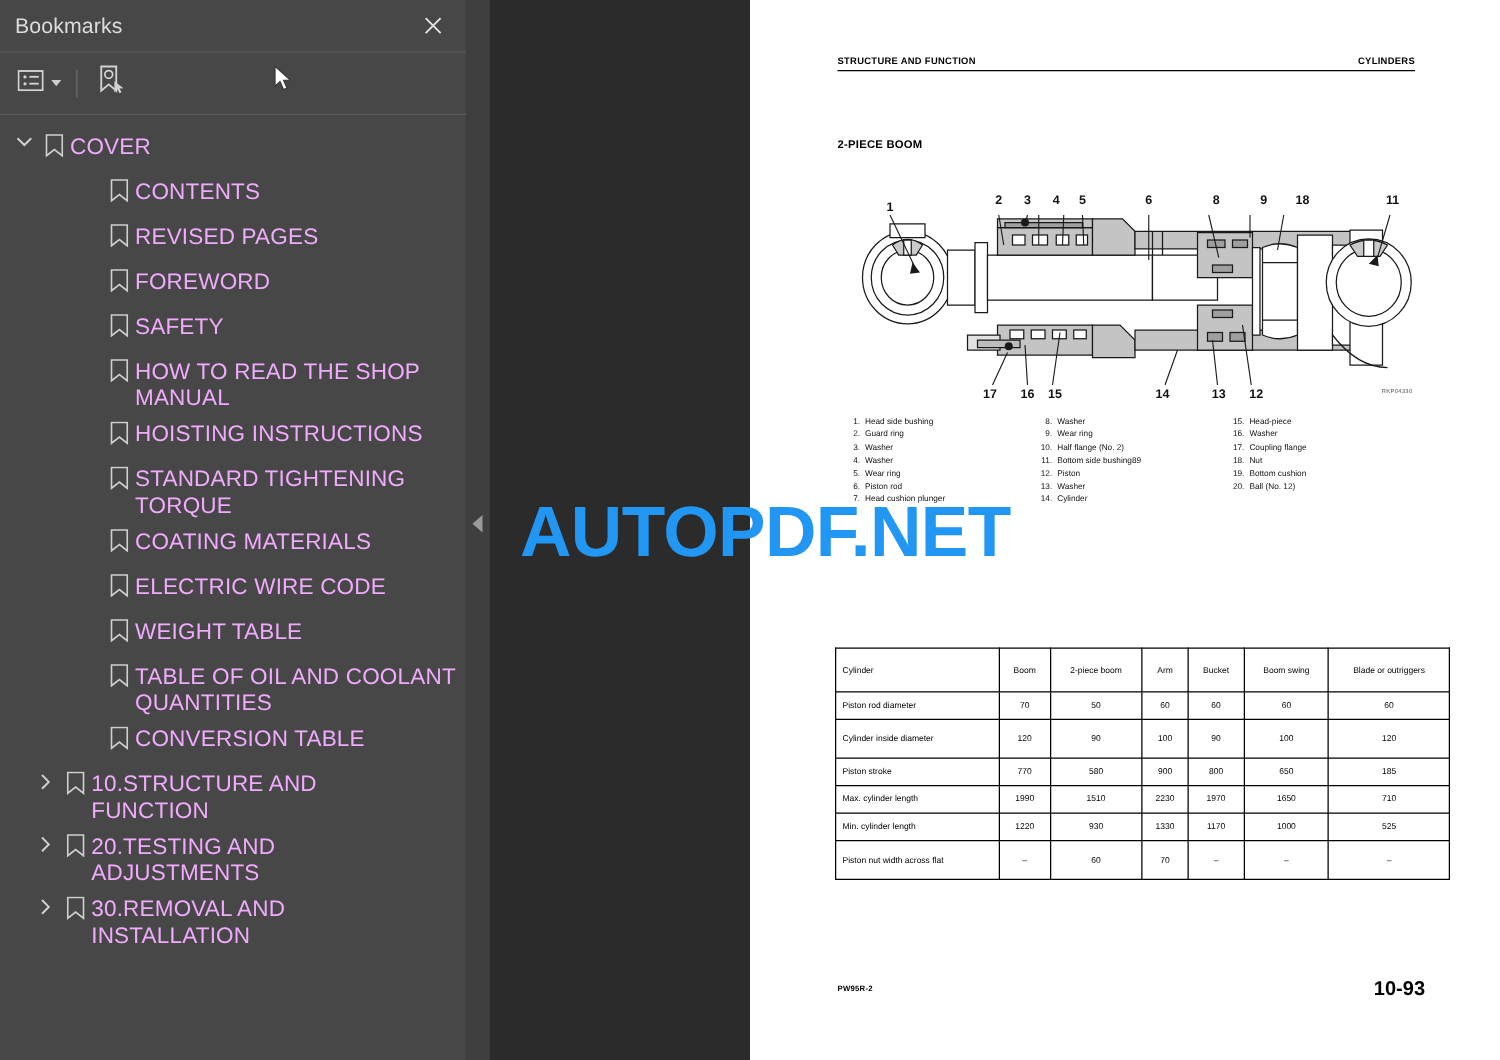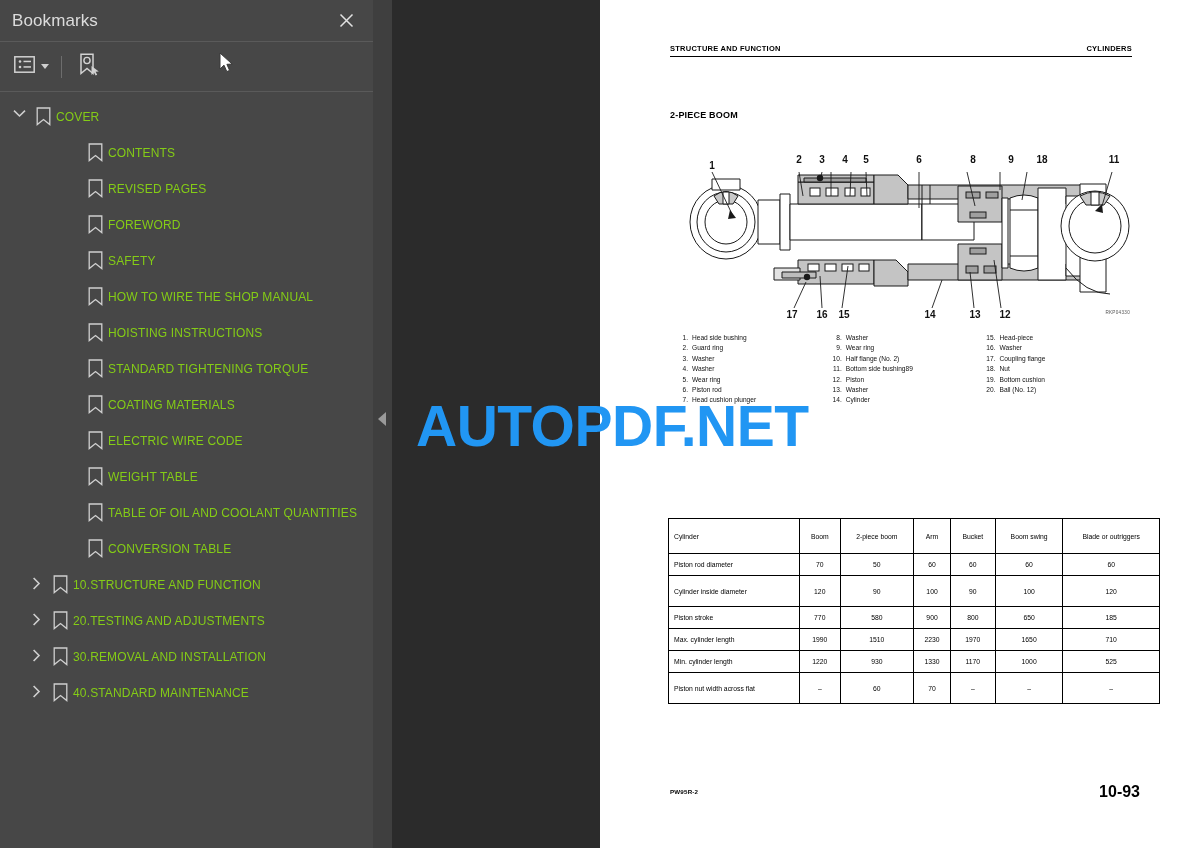--- a/index.html
+++ b/index.html
@@ -45,21 +45,21 @@
   }
   .bm-arrow{
     width:22px;flex:0 0 22px;display:flex;align-items:center;justify-content:center;
     padding-top:8px;color:#cfcfcf;
   }
   .bm-icon{
     width:26px;flex:0 0 26px;display:flex;align-items:flex-start;justify-content:center;
     padding-top:6px;
   }
   .bm-label{
-    font-size:12px;color:#84cc16;line-height:21px;padding-top:6px;
+    font-size:18px;color:#f0abfc;line-height:21px;padding-top:6px;
     letter-spacing:.15px;max-width:268px;
   }
   .lvl0{padding-left:8px;}
   .lvl1{padding-left:47px;margin-left:35px;}
   .lvl1r{padding-left:25px;}
 
   
   .splitter{
     position:absolute;left:373px;top:0;width:19px;height:848px;
     background:#3f3f3f;cursor:col-resize;
@@ -219,21 +219,21 @@
             </svg>
           </div>
           <div class="bm-label">SAFETY</div>
         </div>
         <div class="bm-row lvl1">
           <div class="bm-icon">
             <svg width="15" height="19" viewBox="0 0 15 19">
               <path d="M1.2 1 H13.8 V17.6 L7.5 12.6 L1.2 17.6 Z" fill="none" stroke="#cfcfcf" stroke-width="1.3"></path>
             </svg>
           </div>
-          <div class="bm-label">HOW TO WIRE THE SHOP MANUAL</div>
+          <div class="bm-label">HOW TO READ THE SHOP MANUAL</div>
         </div>
         <div class="bm-row lvl1">
           <div class="bm-icon">
             <svg width="15" height="19" viewBox="0 0 15 19">
               <path d="M1.2 1 H13.8 V17.6 L7.5 12.6 L1.2 17.6 Z" fill="none" stroke="#cfcfcf" stroke-width="1.3"></path>
             </svg>
           </div>
           <div class="bm-label">HOISTING INSTRUCTIONS</div>
         </div>
         <div class="bm-row lvl1">
@@ -315,33 +315,20 @@
             <svg width="9" height="13" viewBox="0 0 9 13">
               <path d="M1.6 1 L7 6.5 L1.6 12" fill="none" stroke="#cfcfcf" stroke-width="1.6"></path>
             </svg>
           </div>
           <div class="bm-icon">
             <svg width="15" height="19" viewBox="0 0 15 19">
               <path d="M1.2 1 H13.8 V17.6 L7.5 12.6 L1.2 17.6 Z" fill="none" stroke="#cfcfcf" stroke-width="1.3"></path>
             </svg>
           </div>
           <div class="bm-label">30.REMOVAL AND INSTALLATION</div>
-        </div>
-        <div class="bm-row lvl1r">
-          <div class="bm-arrow">
-            <svg width="9" height="13" viewBox="0 0 9 13">
-              <path d="M1.6 1 L7 6.5 L1.6 12" fill="none" stroke="#cfcfcf" stroke-width="1.6"></path>
-            </svg>
-          </div>
-          <div class="bm-icon">
-            <svg width="15" height="19" viewBox="0 0 15 19">
-              <path d="M1.2 1 H13.8 V17.6 L7.5 12.6 L1.2 17.6 Z" fill="none" stroke="#cfcfcf" stroke-width="1.3"></path>
-            </svg>
-          </div>
-          <div class="bm-label">40.STANDARD MAINTENANCE</div>
         </div>
       </div>
   </div>
 
   <div class="splitter"></div>
   <div class="collapse-arrow"></div>
 
   <div class="viewer">
 
     <div class="page">

